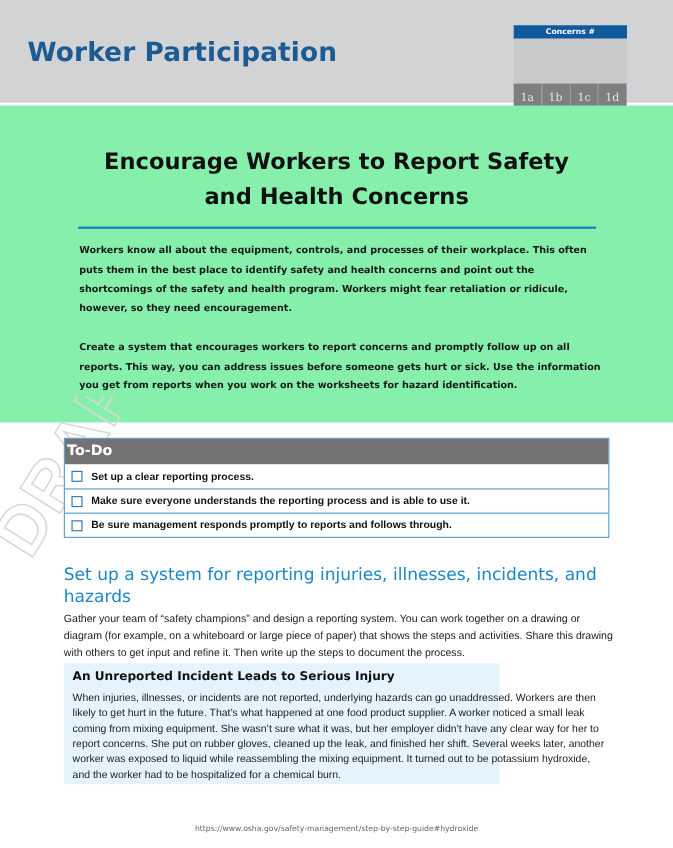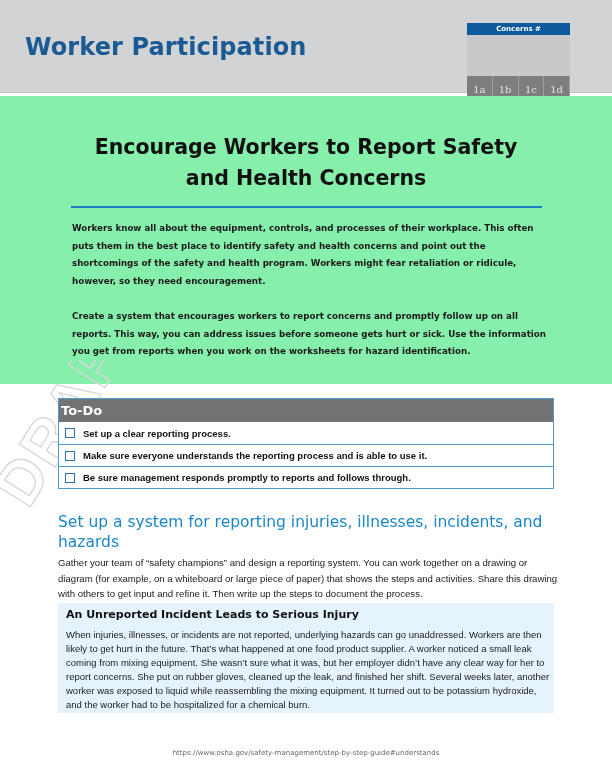--- a/index.html
+++ b/index.html
@@ -93,21 +93,21 @@
   .section-h {
     position: absolute; left: 58px; top: 512px; width: 500px;
     font-size: 15.5px; font-weight: normal; color: #1a86c8; line-height: 20px;
   }
   .section-p {
     position: absolute; left: 58px; top: 555px; width: 500px;
     font-family: "Liberation Sans", sans-serif; font-size: 9.6px; line-height: 15.5px; color: #1a1a1a;
   }
 
   .incident {
-    position: absolute; left: 58px; top: 603px; width: 496px; height: 110px;
+    position: absolute; left: 58px; top: 603px; width: 396px; height: 110px;
     background: #e5f3fc;
   }
   .incident-h {
     position: absolute; left: 8px; top: 5px;
     font-size: 11px; font-weight: bold; color: #111;
   }
   .incident-p {
     position: absolute; left: 8px; top: 25px; width: 484px;
     font-family: "Liberation Sans", sans-serif; font-size: 9.5px; line-height: 14px; color: #1a1a1a;
   }
@@ -168,14 +168,14 @@
 
 <div class="section-h">Set up a system for reporting injuries, illnesses, incidents, and hazards</div>
 <div class="section-p">Gather your team of “safety champions” and design a reporting system. You can work together on a drawing or diagram (for example, on a whiteboard or large piece of paper) that shows the steps and activities. Share this drawing with others to get input and refine it. Then write up the steps to document the process.</div>
 
 <div class="incident">
   <div class="incident-h">An Unreported Incident Leads to Serious Injury</div>
   <div class="incident-p">When injuries, illnesses, or incidents are not reported, underlying hazards can go unaddressed. Workers are then likely to get hurt in the future. That’s what happened at one food product supplier. A worker noticed a small leak coming from mixing equipment. She wasn’t sure what it was, but her employer didn’t have any clear way for her to report concerns. She put on rubber gloves, cleaned up the leak, and finished her shift. Several weeks later, another worker was exposed to liquid while reassembling the mixing equipment. It turned out to be potassium hydroxide, and the worker had to be hospitalized for a chemical burn.</div>
 </div>
 
 <div class="footer">
-  <div>https://www.osha.gov/safety-management/step-by-step-guide#understands</div>
+  <div>https://www.osha.gov/safety-management/step-by-step-guide#hydroxide</div>
 </div>
 
 </body></html>

